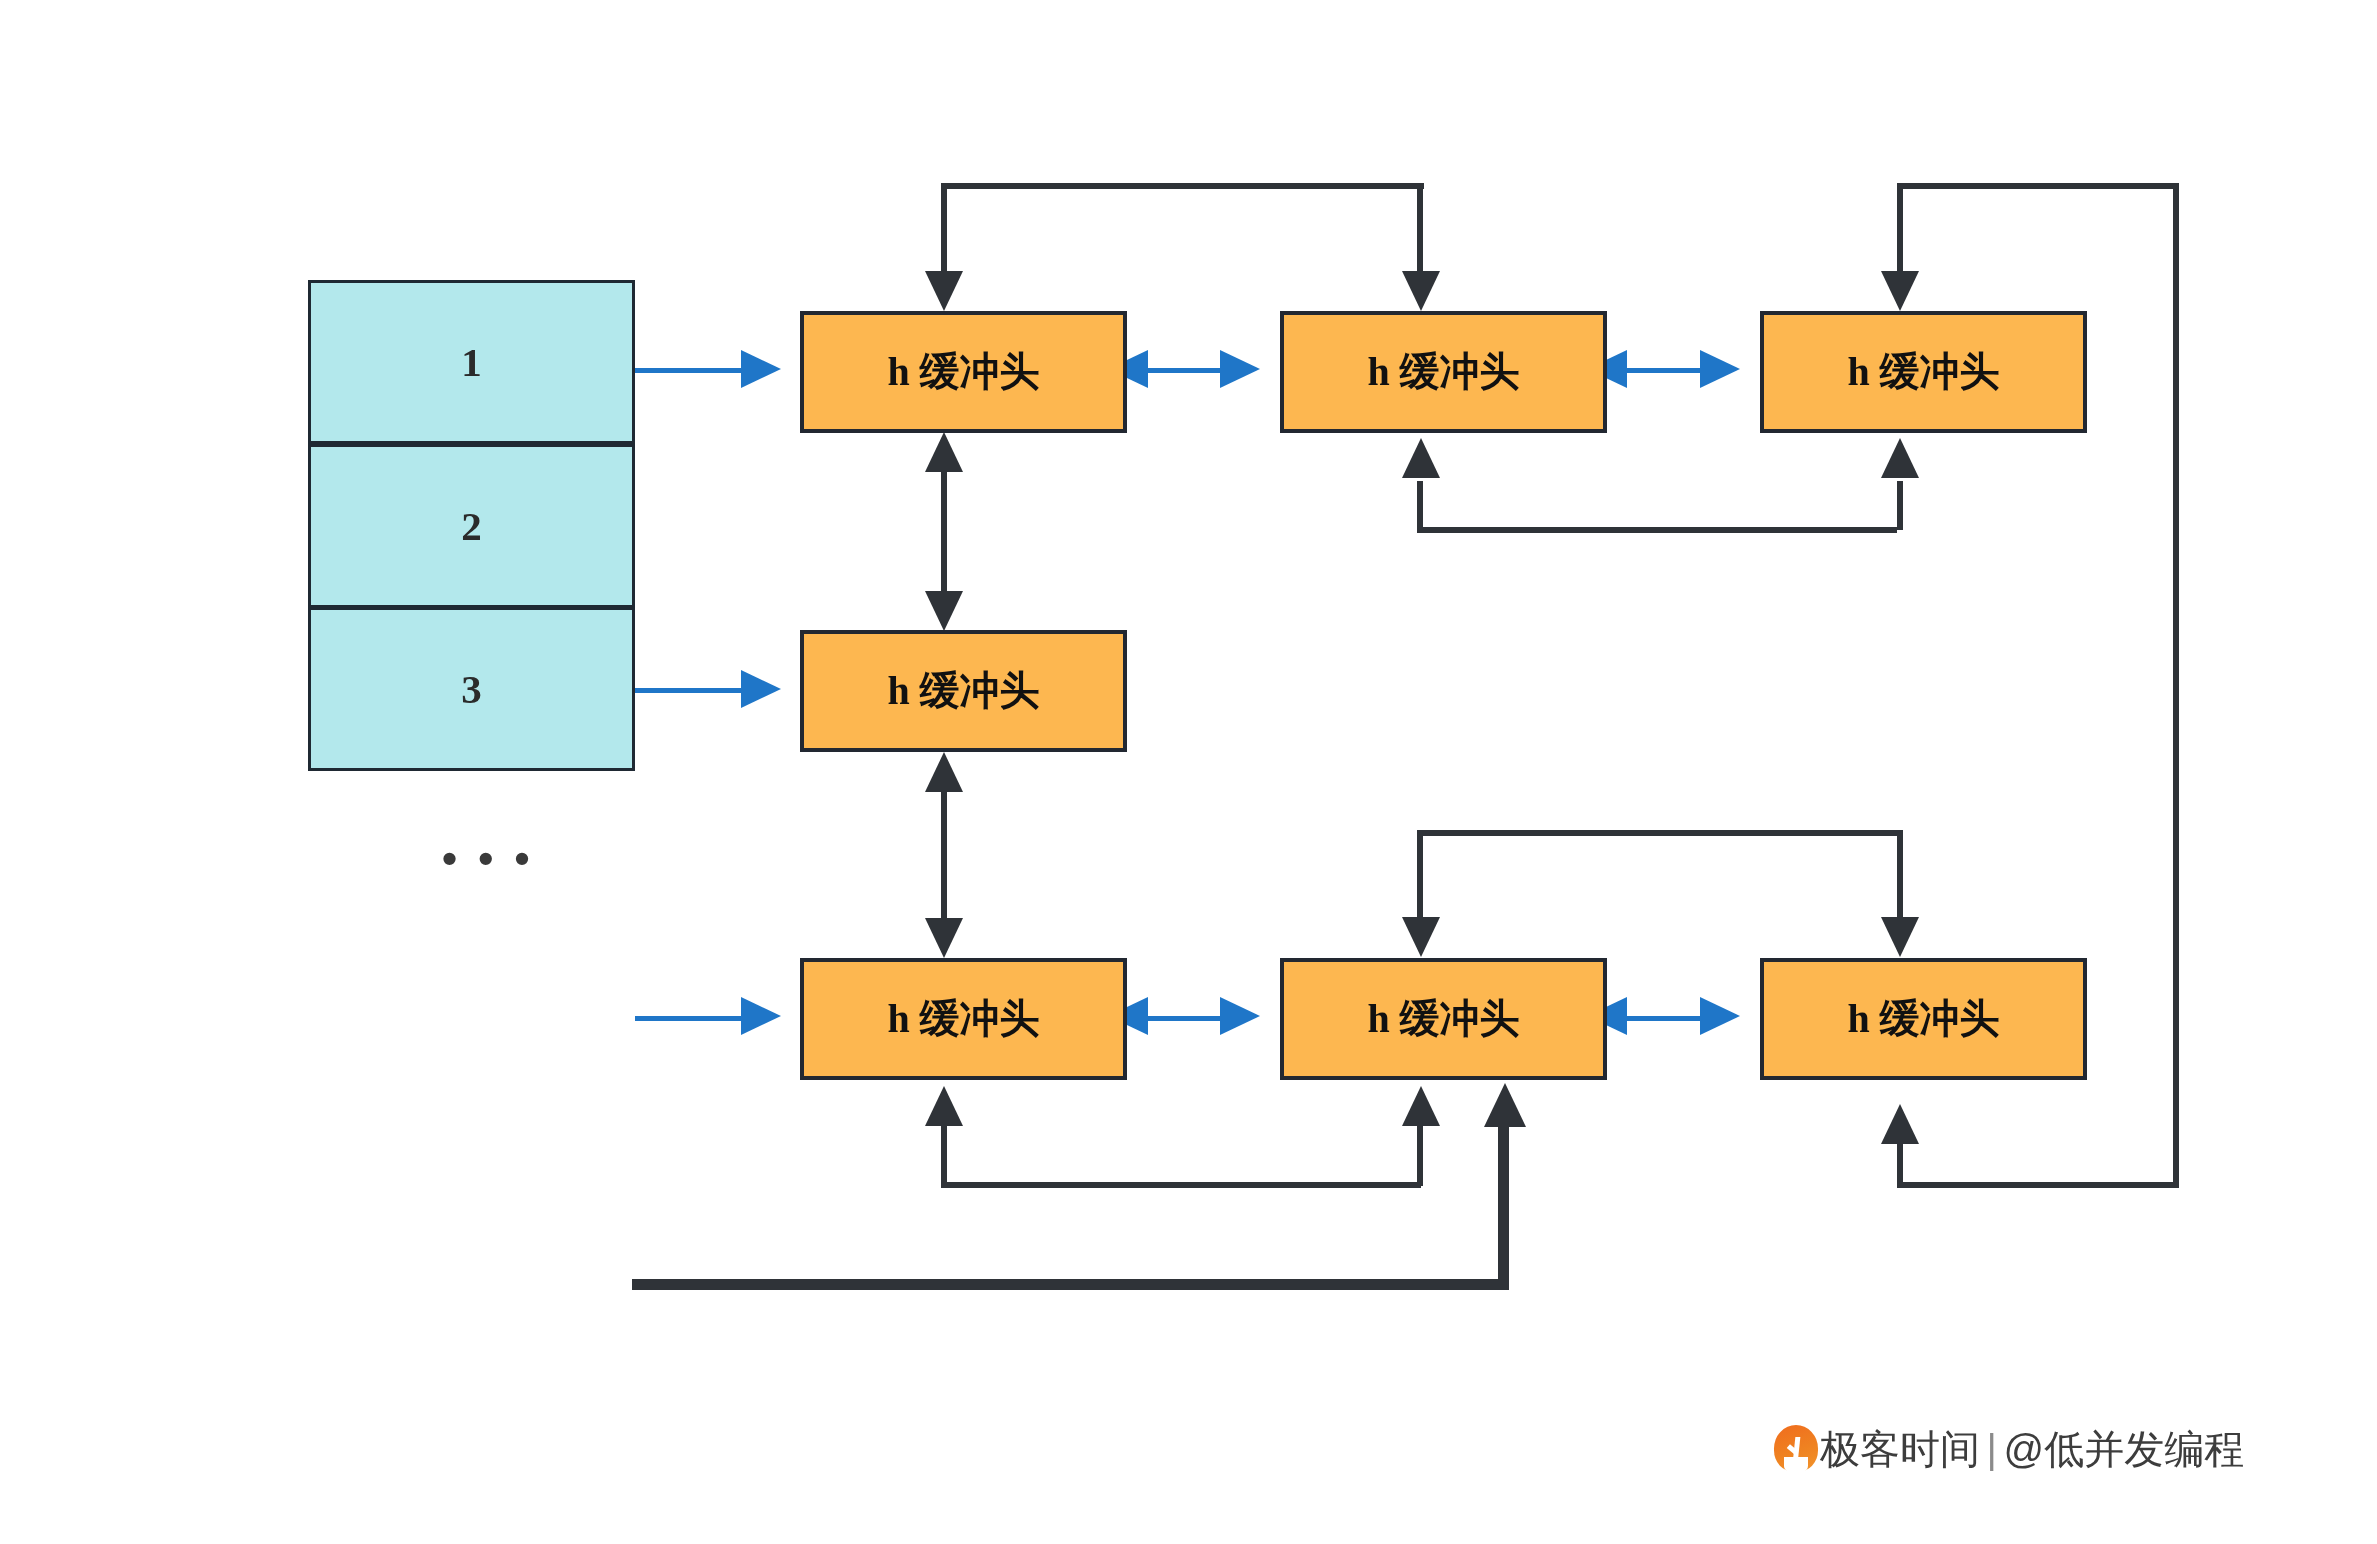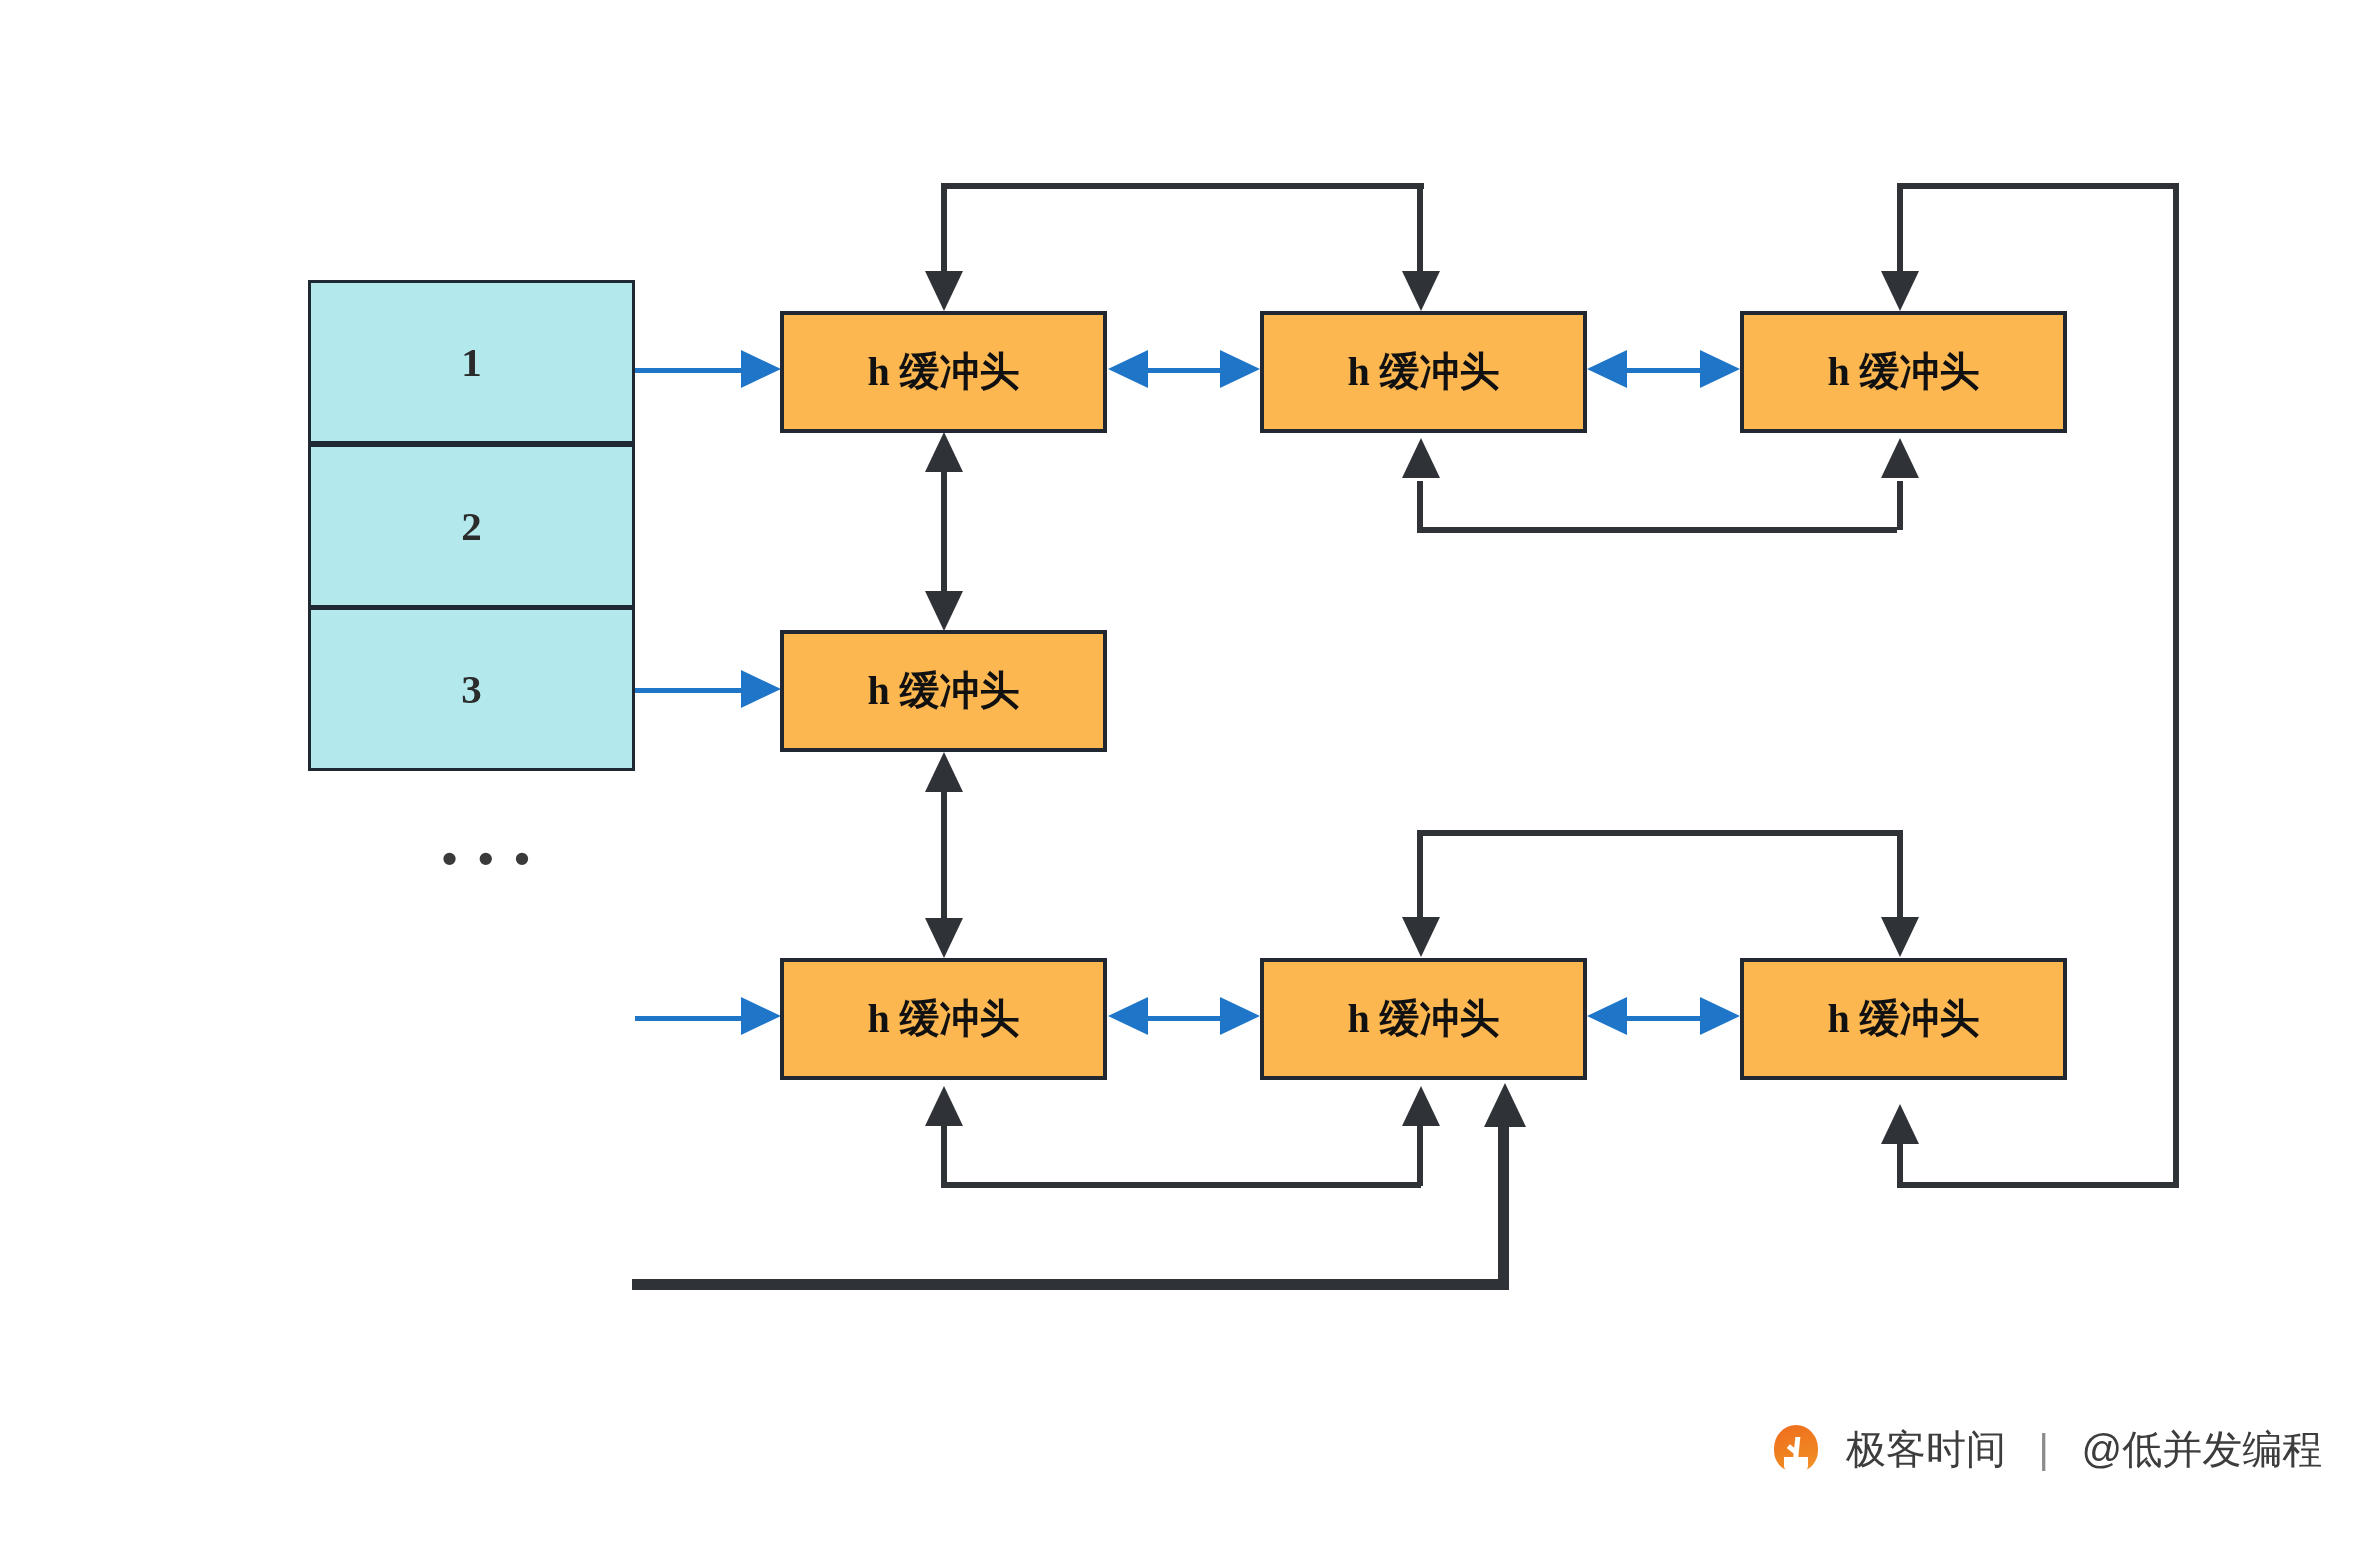--- a/index.html
+++ b/index.html
@@ -78,20 +78,21 @@
   .node {
     position: absolute;
     background: #fdb750;
     border: 4.6px solid #222831;
     box-sizing: border-box;
     display: flex;
     align-items: center;
     justify-content: center;
     white-space: nowrap;
     z-index: 6;
+    margin-left: 20px;
   }
   .node .lbl {
     font-family: "Liberation Serif", "DejaVu Serif", serif;
     font-weight: bold;
     font-size: 40px;
     color: #111111;
     line-height: 1;
   }
 
   
@@ -131,21 +132,21 @@
   .ah.blue.right { border-left-color: #1f76c8; }
   .ah.blue.left  { border-right-color: #1f76c8; }
 
   
   #watermark {
     position: absolute;
     left: 1774px;
     top: 1425px;
     display: flex;
     align-items: center;
-    gap: 28px;
+    gap: 2px;
     z-index: 10;
   }
   #wm-logo {
     width: 44px; height: 47px;
     position: relative;
   }
   #wm-logo .ring {
     position: absolute; left: 0; top: 0;
     width: 44px; height: 47px;
     border-radius: 50% 50% 46% 46%;

